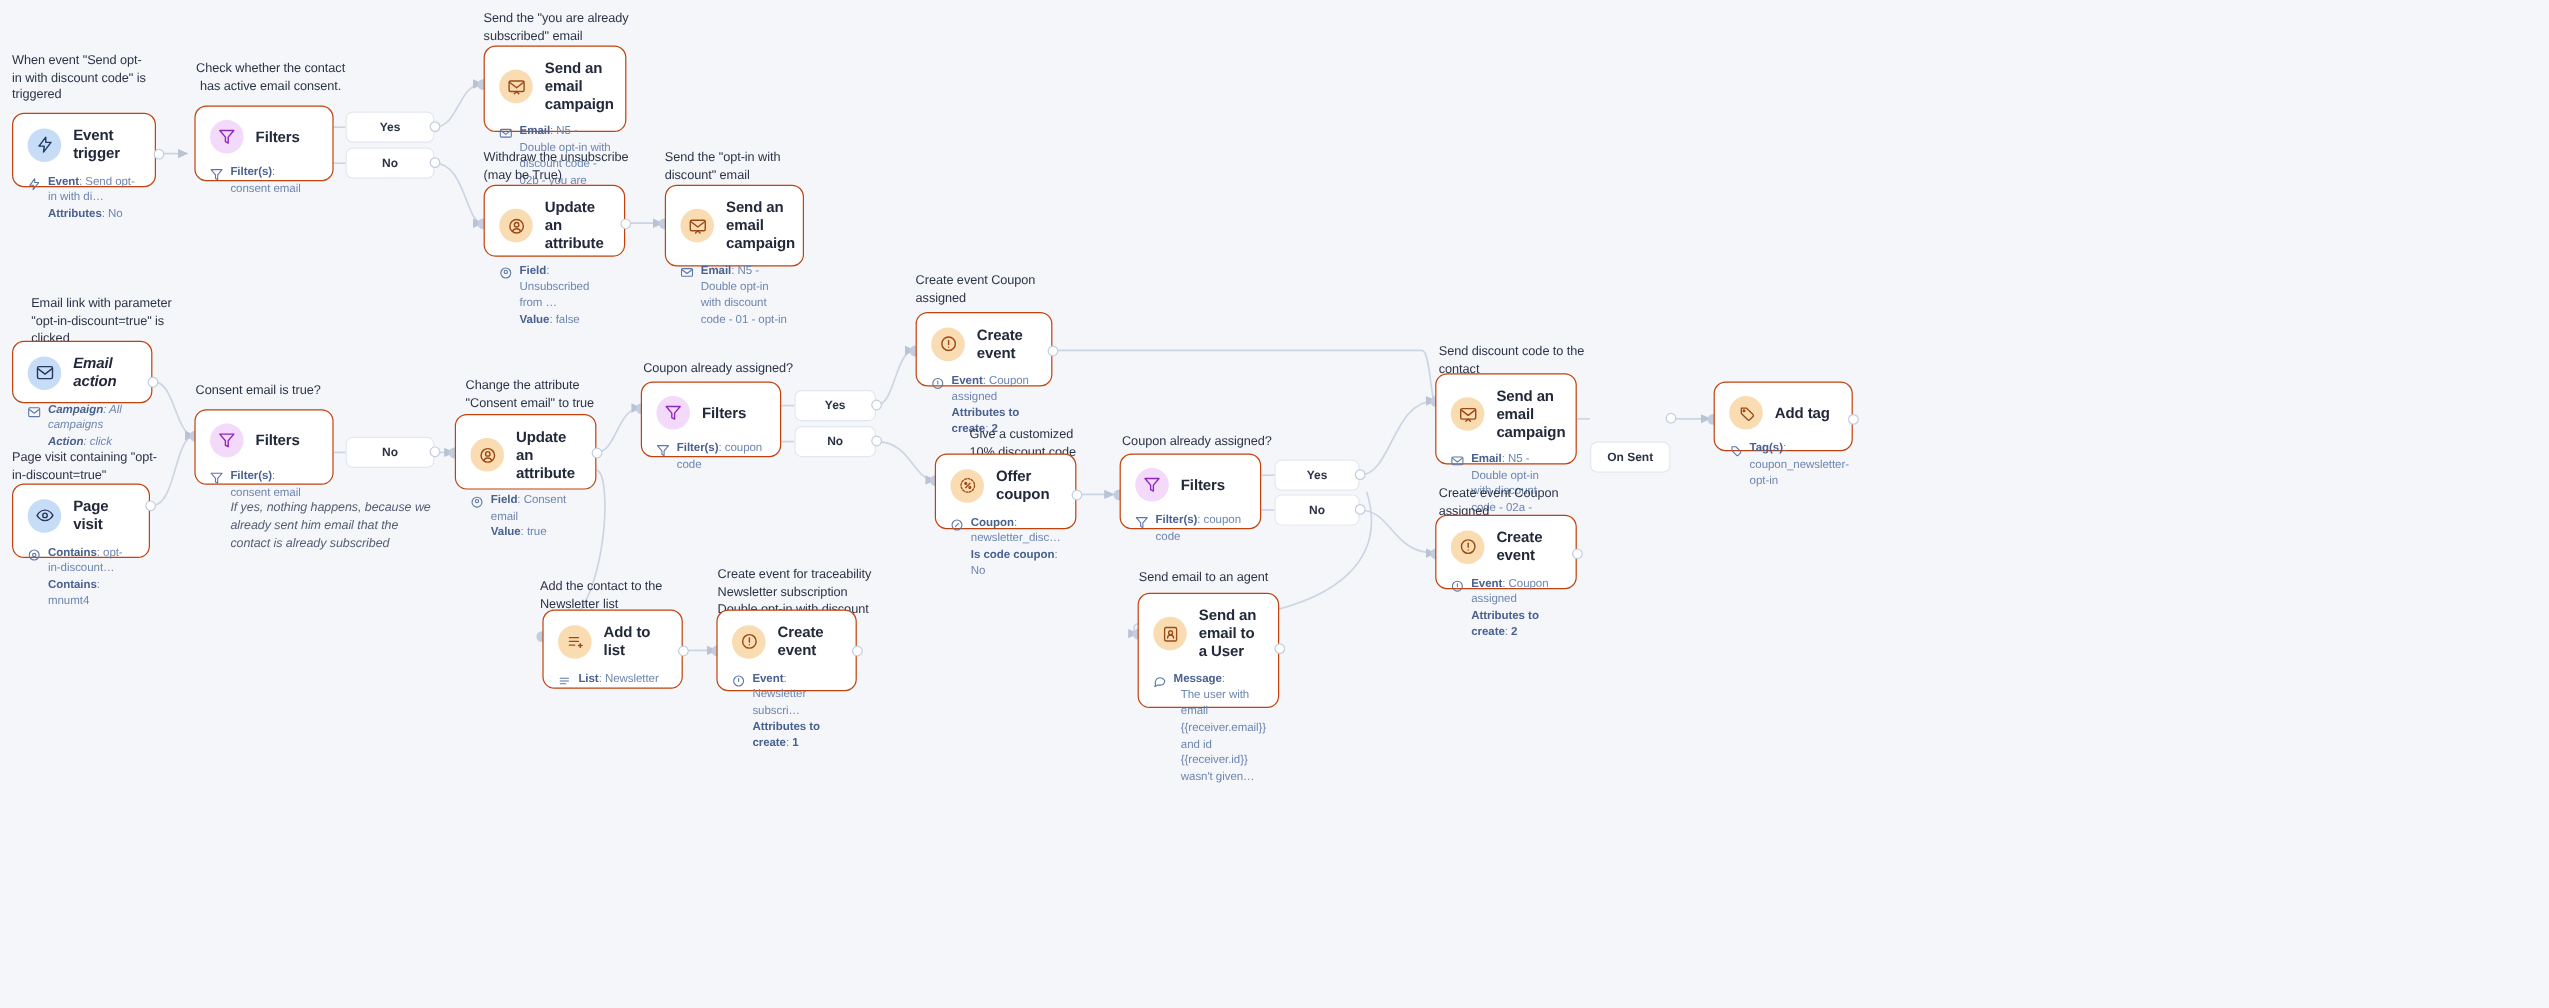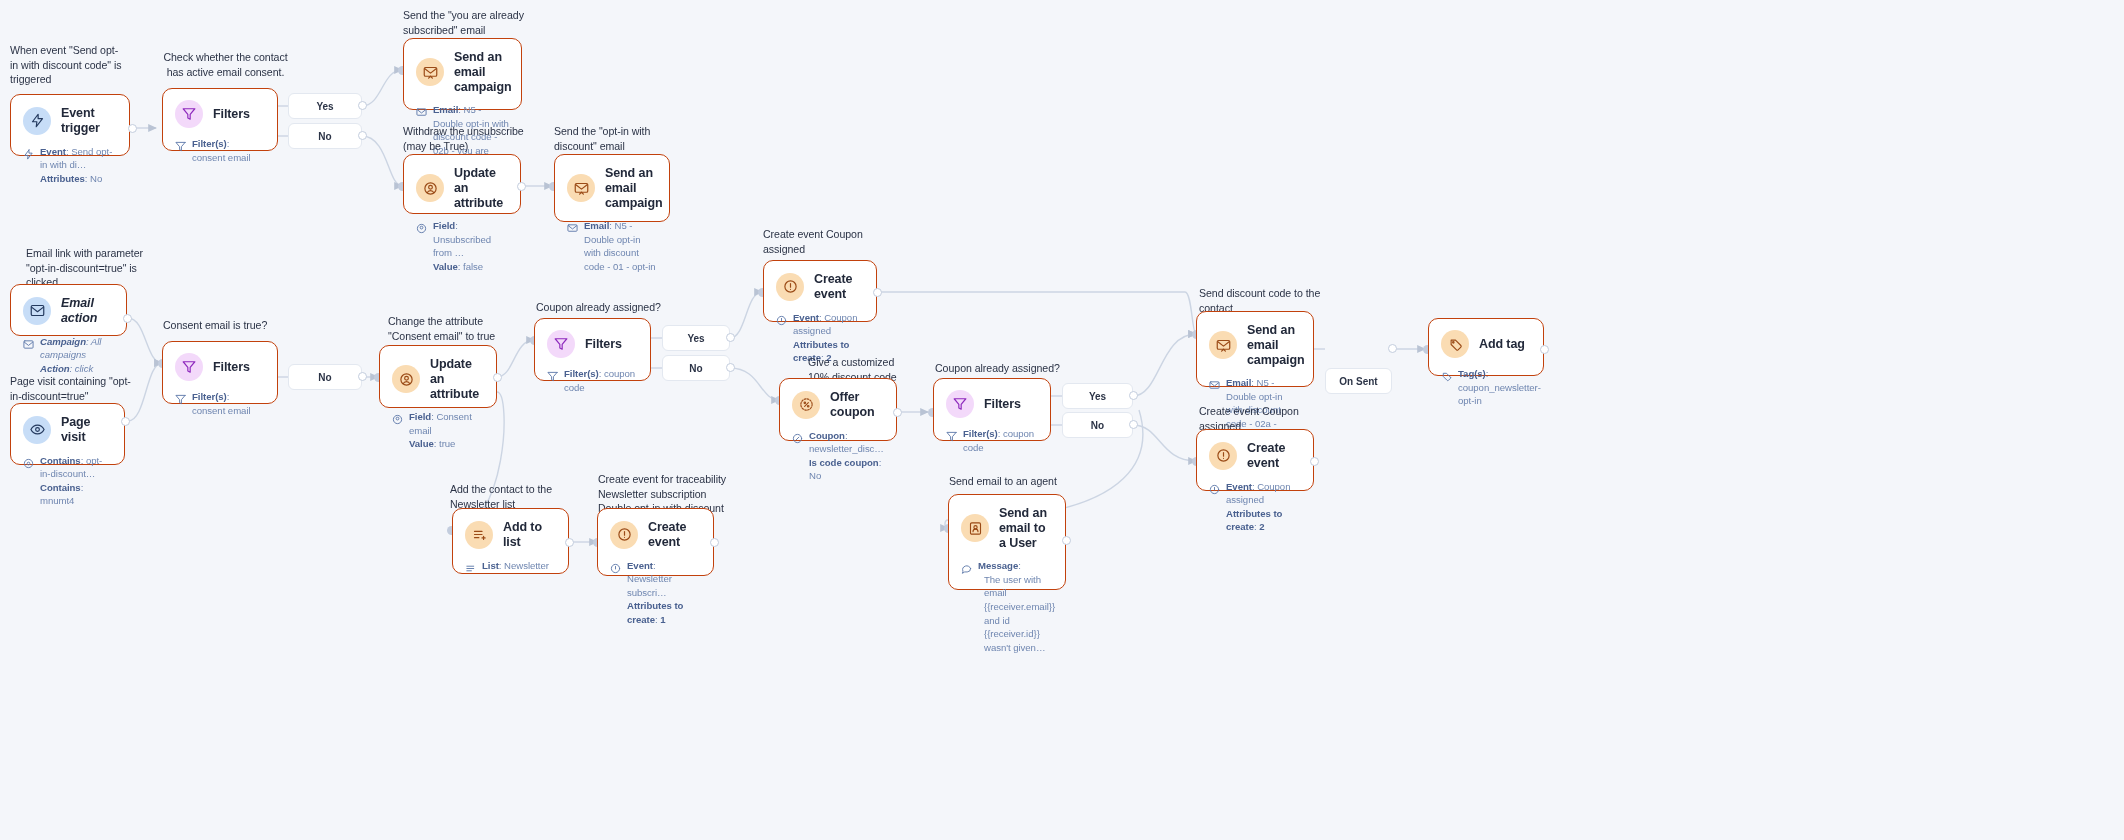--- a/index.html
+++ b/index.html
@@ -411,20 +411,21 @@
       </span>
       <span class="node-lines">
         <b>Filter(s)</b>: <span>consent email</span>
       </span>
     </div>
   </div>
 
   <div class="pill" style="left:288px; top:364px; width:74px;">No</div>
   <div class="port-out" style="left:358px; top:372px;"></div>
 
+  <div class="note" style="left:192px; top:416px; width:175px;">If yes, nothing happens, because we already sent him email that the contact is already subscribed</div>
 
   <div class="caption" style="left:388px; top:314px; width:120px;">Change the attribute "Consent email" to true</div>
 
   <div class="port-in" style="left:374px; top:373px;"></div>
   <div class="node" style="left:379px; top:345px; width:118px; height:63px;">
     <div class="node-head">
       <div class="node-ico ico-orange">
         <svg width="15" height="15" viewBox="0 0 24 24" fill="none" stroke="#9a4a16" stroke-width="1.9">
             <circle cx="12" cy="12" r="9"></circle>
             <circle cx="12" cy="10" r="3"></circle>

